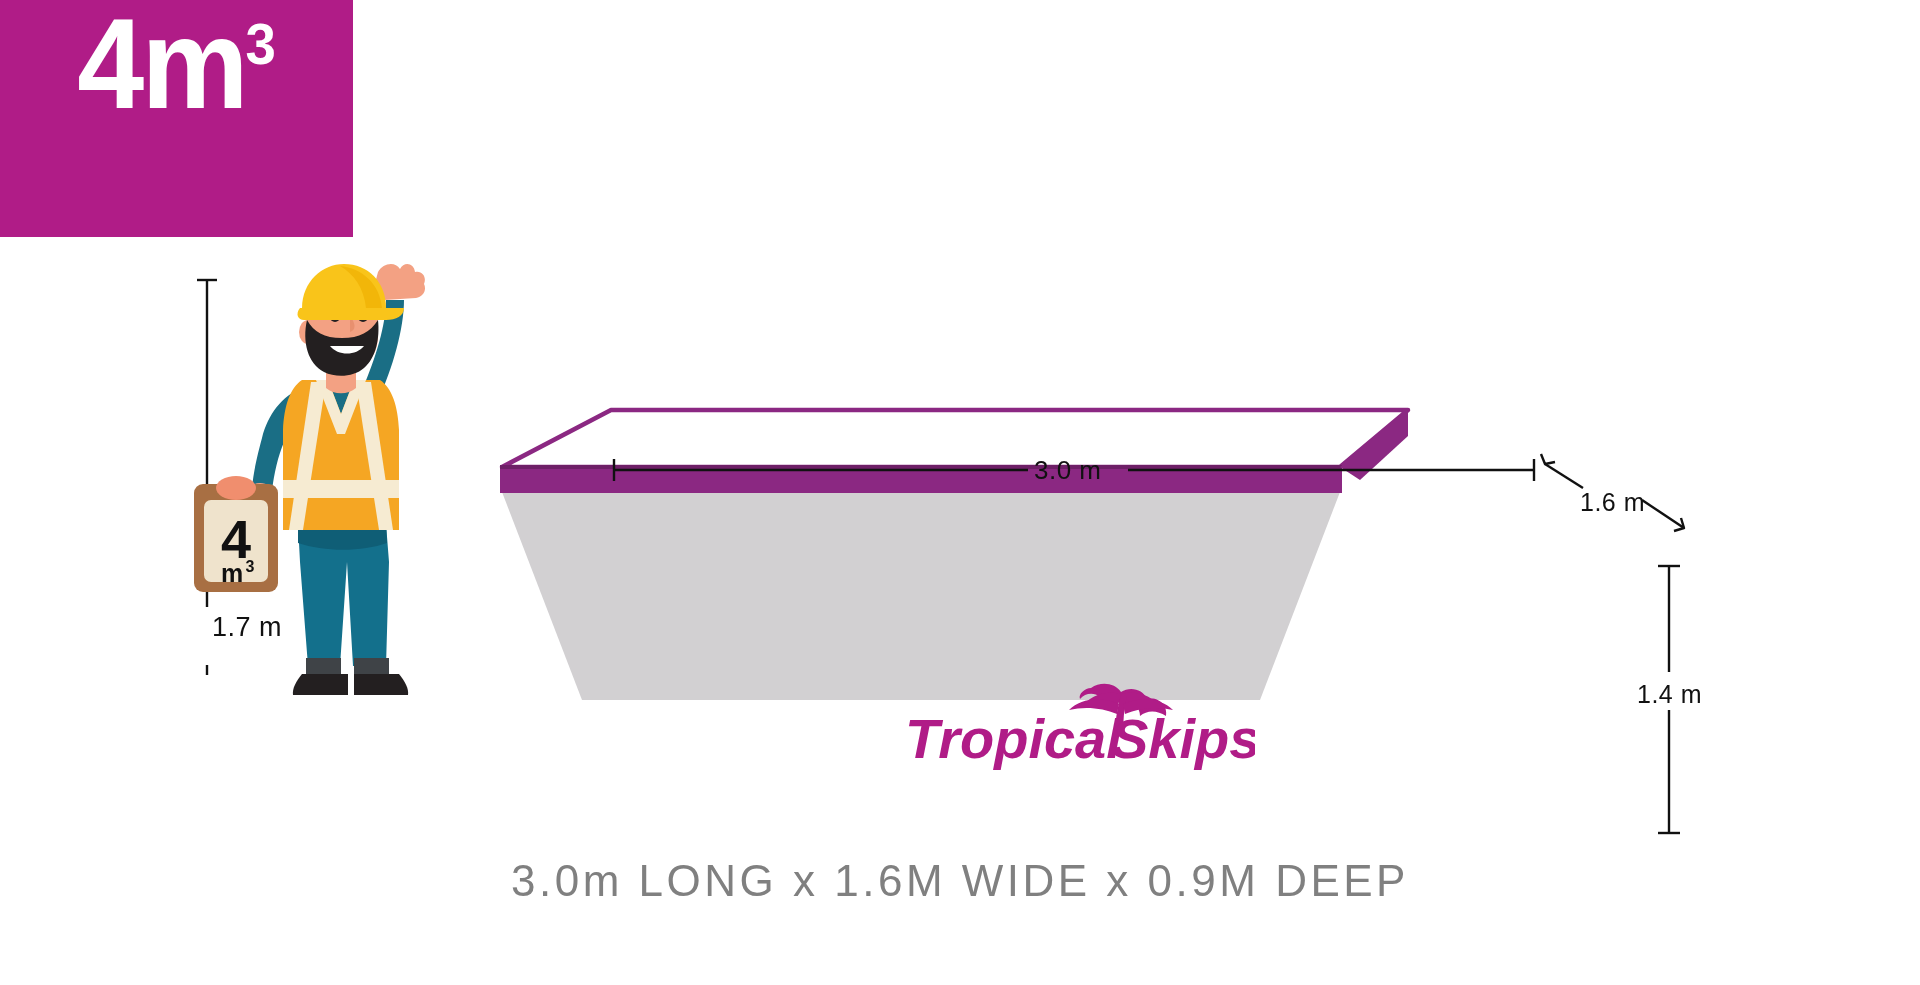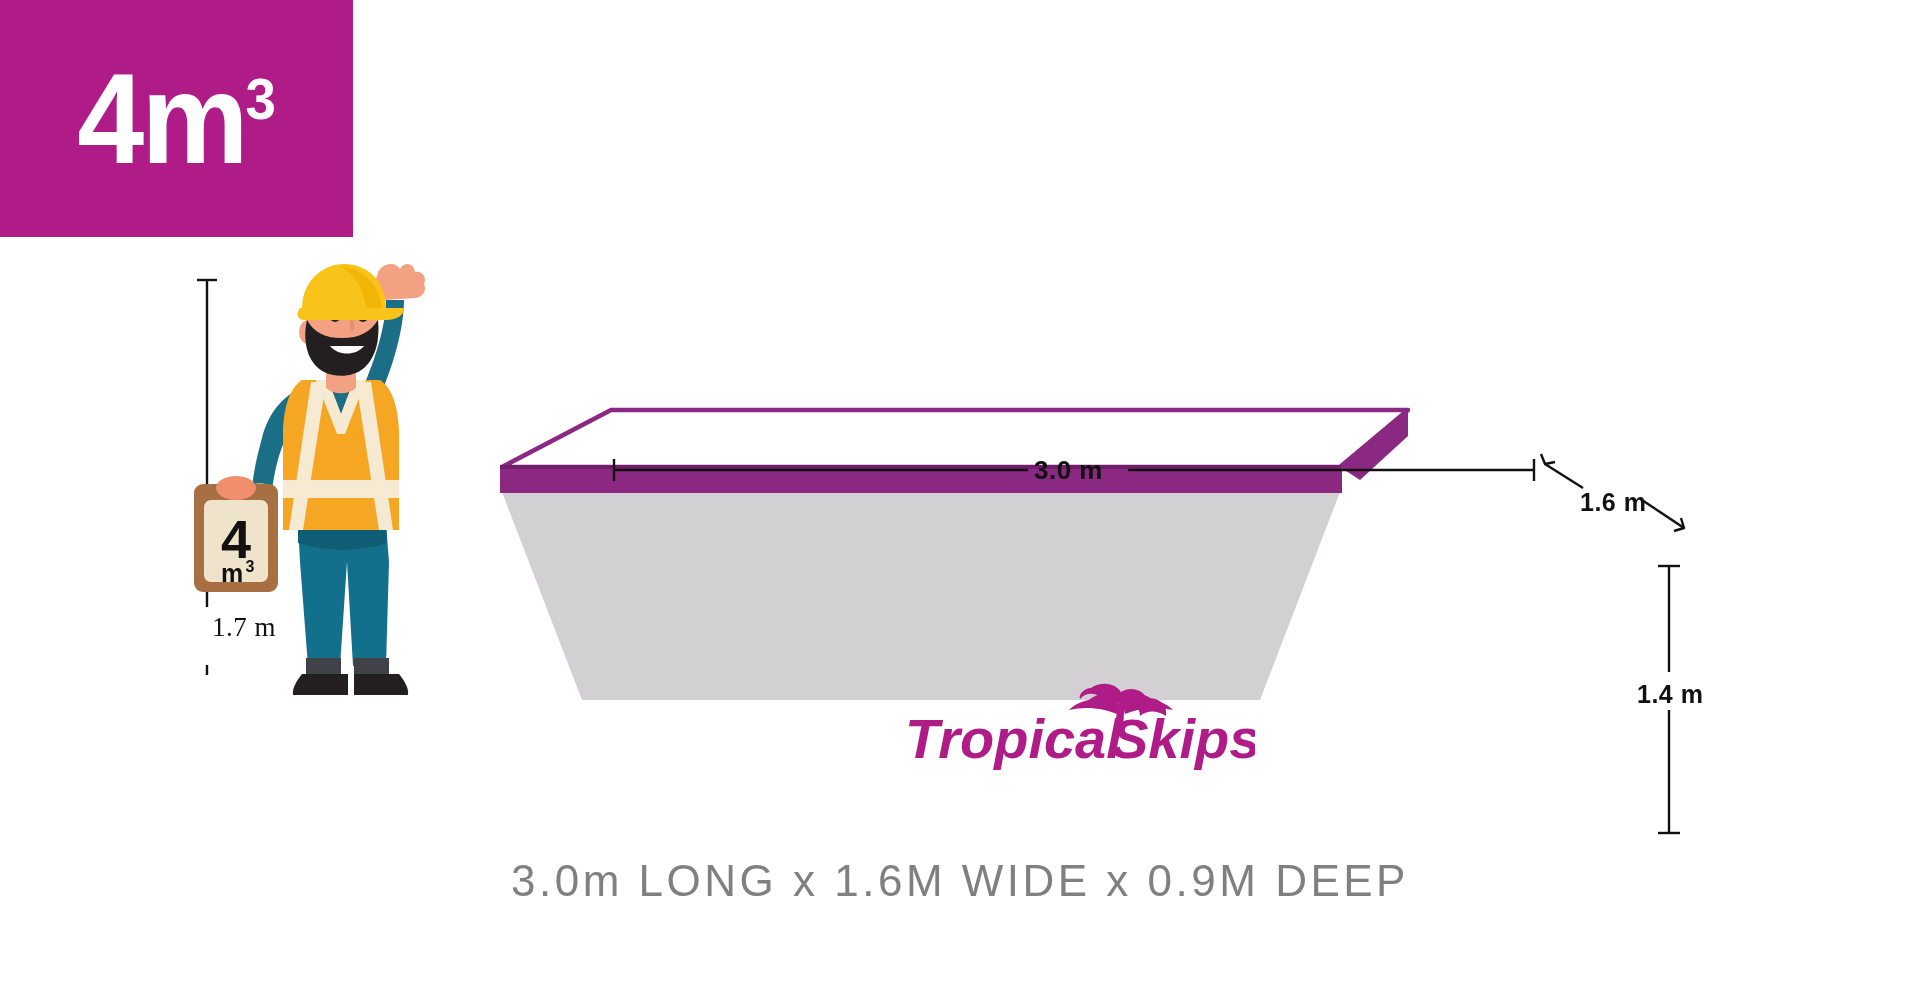--- a/index.html
+++ b/index.html
@@ -24,21 +24,21 @@
 
   
   .badge {
     position: absolute;
     left: 0;
     top: 0;
     width: 353px;
     height: 237px;
     background: #B01C87;
     display: flex;
-    align-items: center;
+    align-items: flex-start;
     justify-content: center;
   }
   .badge-text {
     color: #ffffff;
     font-family: "Liberation Sans", sans-serif;
     font-weight: bold;
     font-size: 128px;
     line-height: 1;
     letter-spacing: -3px;
     position: relative;
@@ -86,42 +86,42 @@
     position: absolute;
     left: 190px;
     top: 262px;
     width: 300px;
     height: 600px;
   }
   .height-label {
     position: absolute;
     left: 212px;
     top: 612px;
-    font-family: Liberation Serif, serif;
+    font-family: Liberation Sans, sans-serif;
     font-size: 27px;
     font-weight: normal;
     color: #111111;
     letter-spacing: 0.5px;
     white-space: nowrap;
   }
 
   
   .bin-wrap {
     position: absolute;
     left: 480px;
     top: 340px;
     width: 960px;
     height: 530px;
   }
 
   
   .dim {
     position: absolute;
     font-family: "Liberation Sans", sans-serif;
-    font-weight: bold;
+    font-weight: normal;
     color: #111111;
     white-space: nowrap;
   }
   .dim-length {
     left: 1034px;
     top: 455px;
     font-size: 26px;
     letter-spacing: 0.5px;
   }
   .dim-width {

